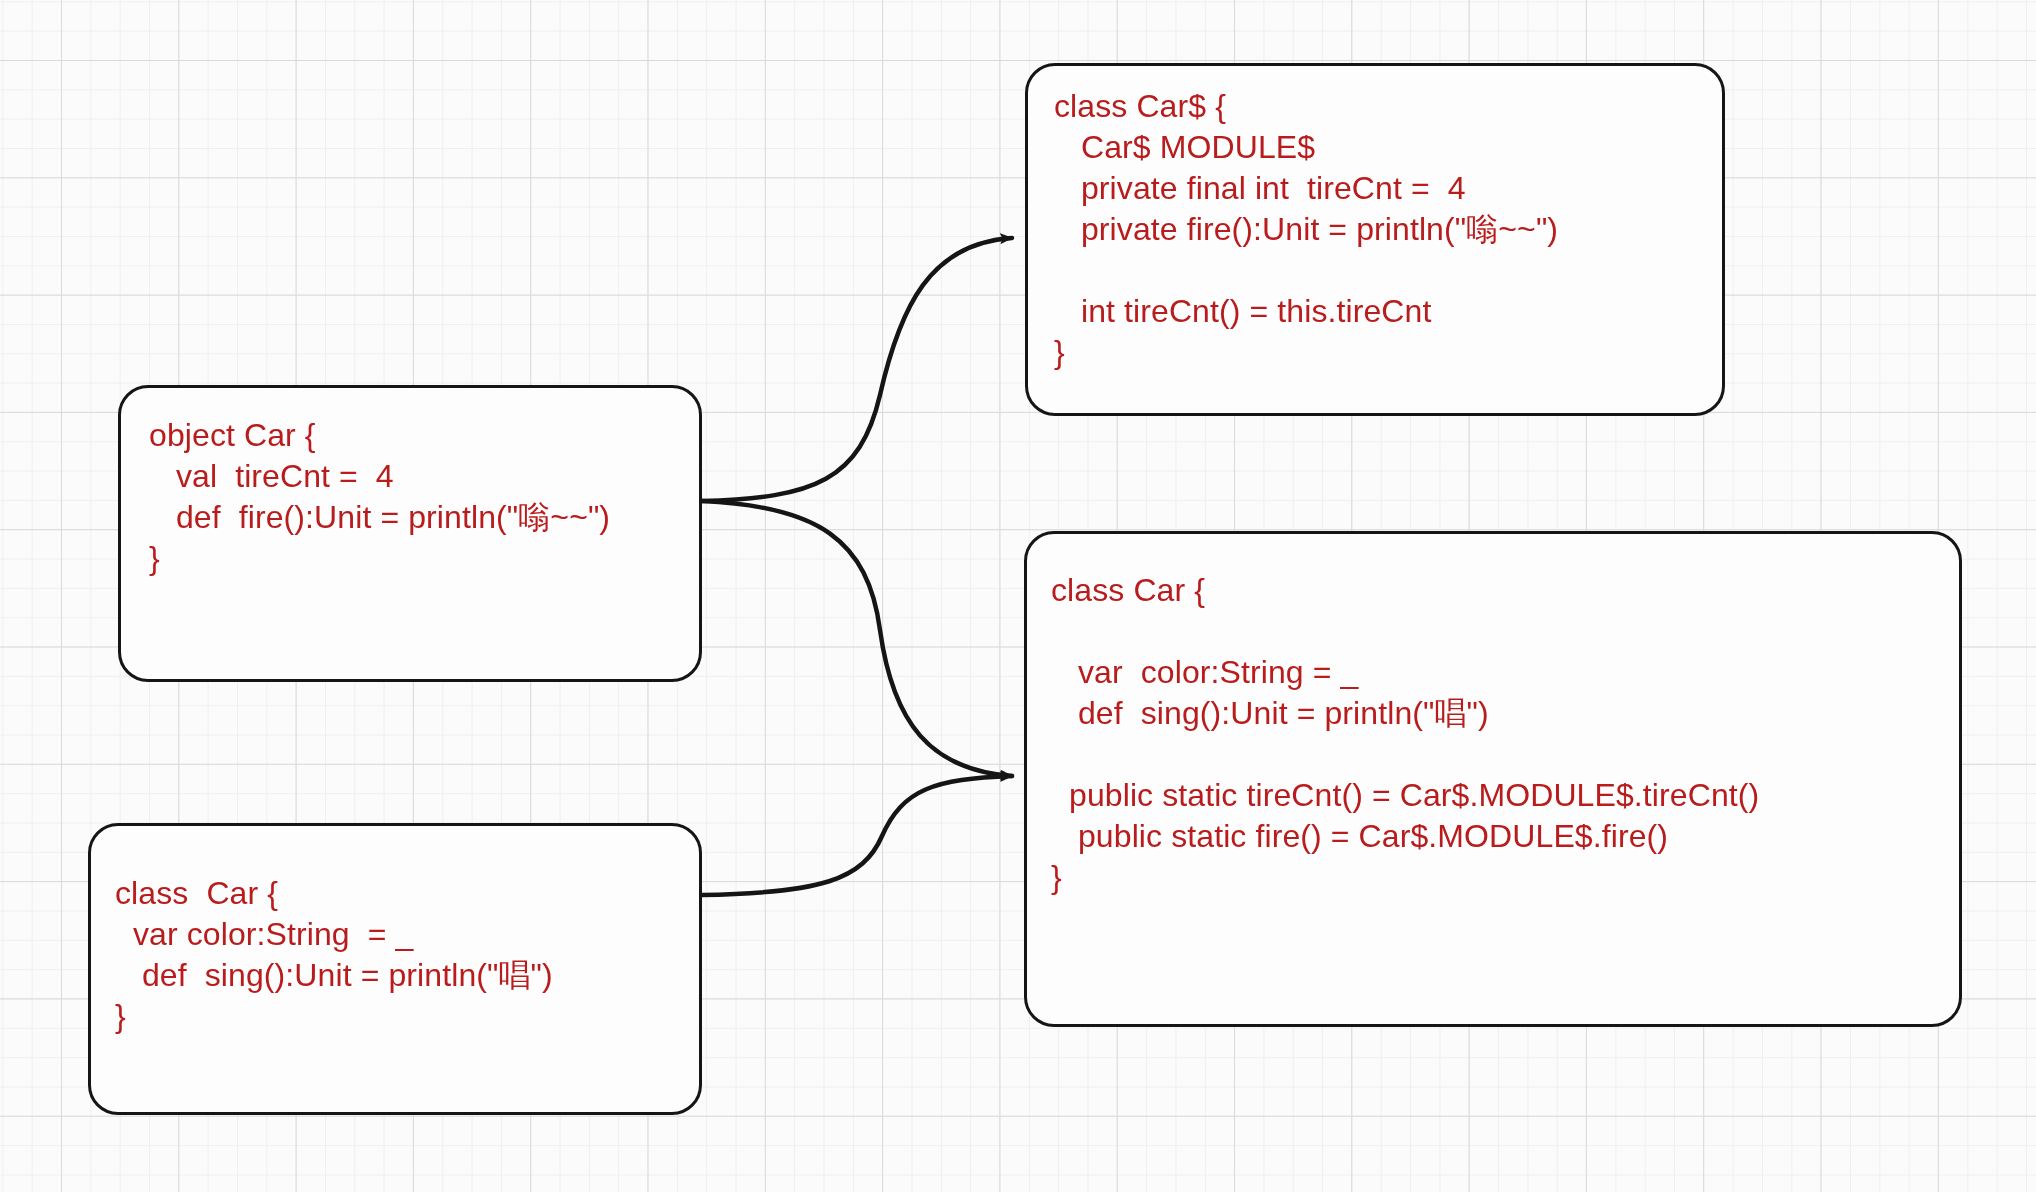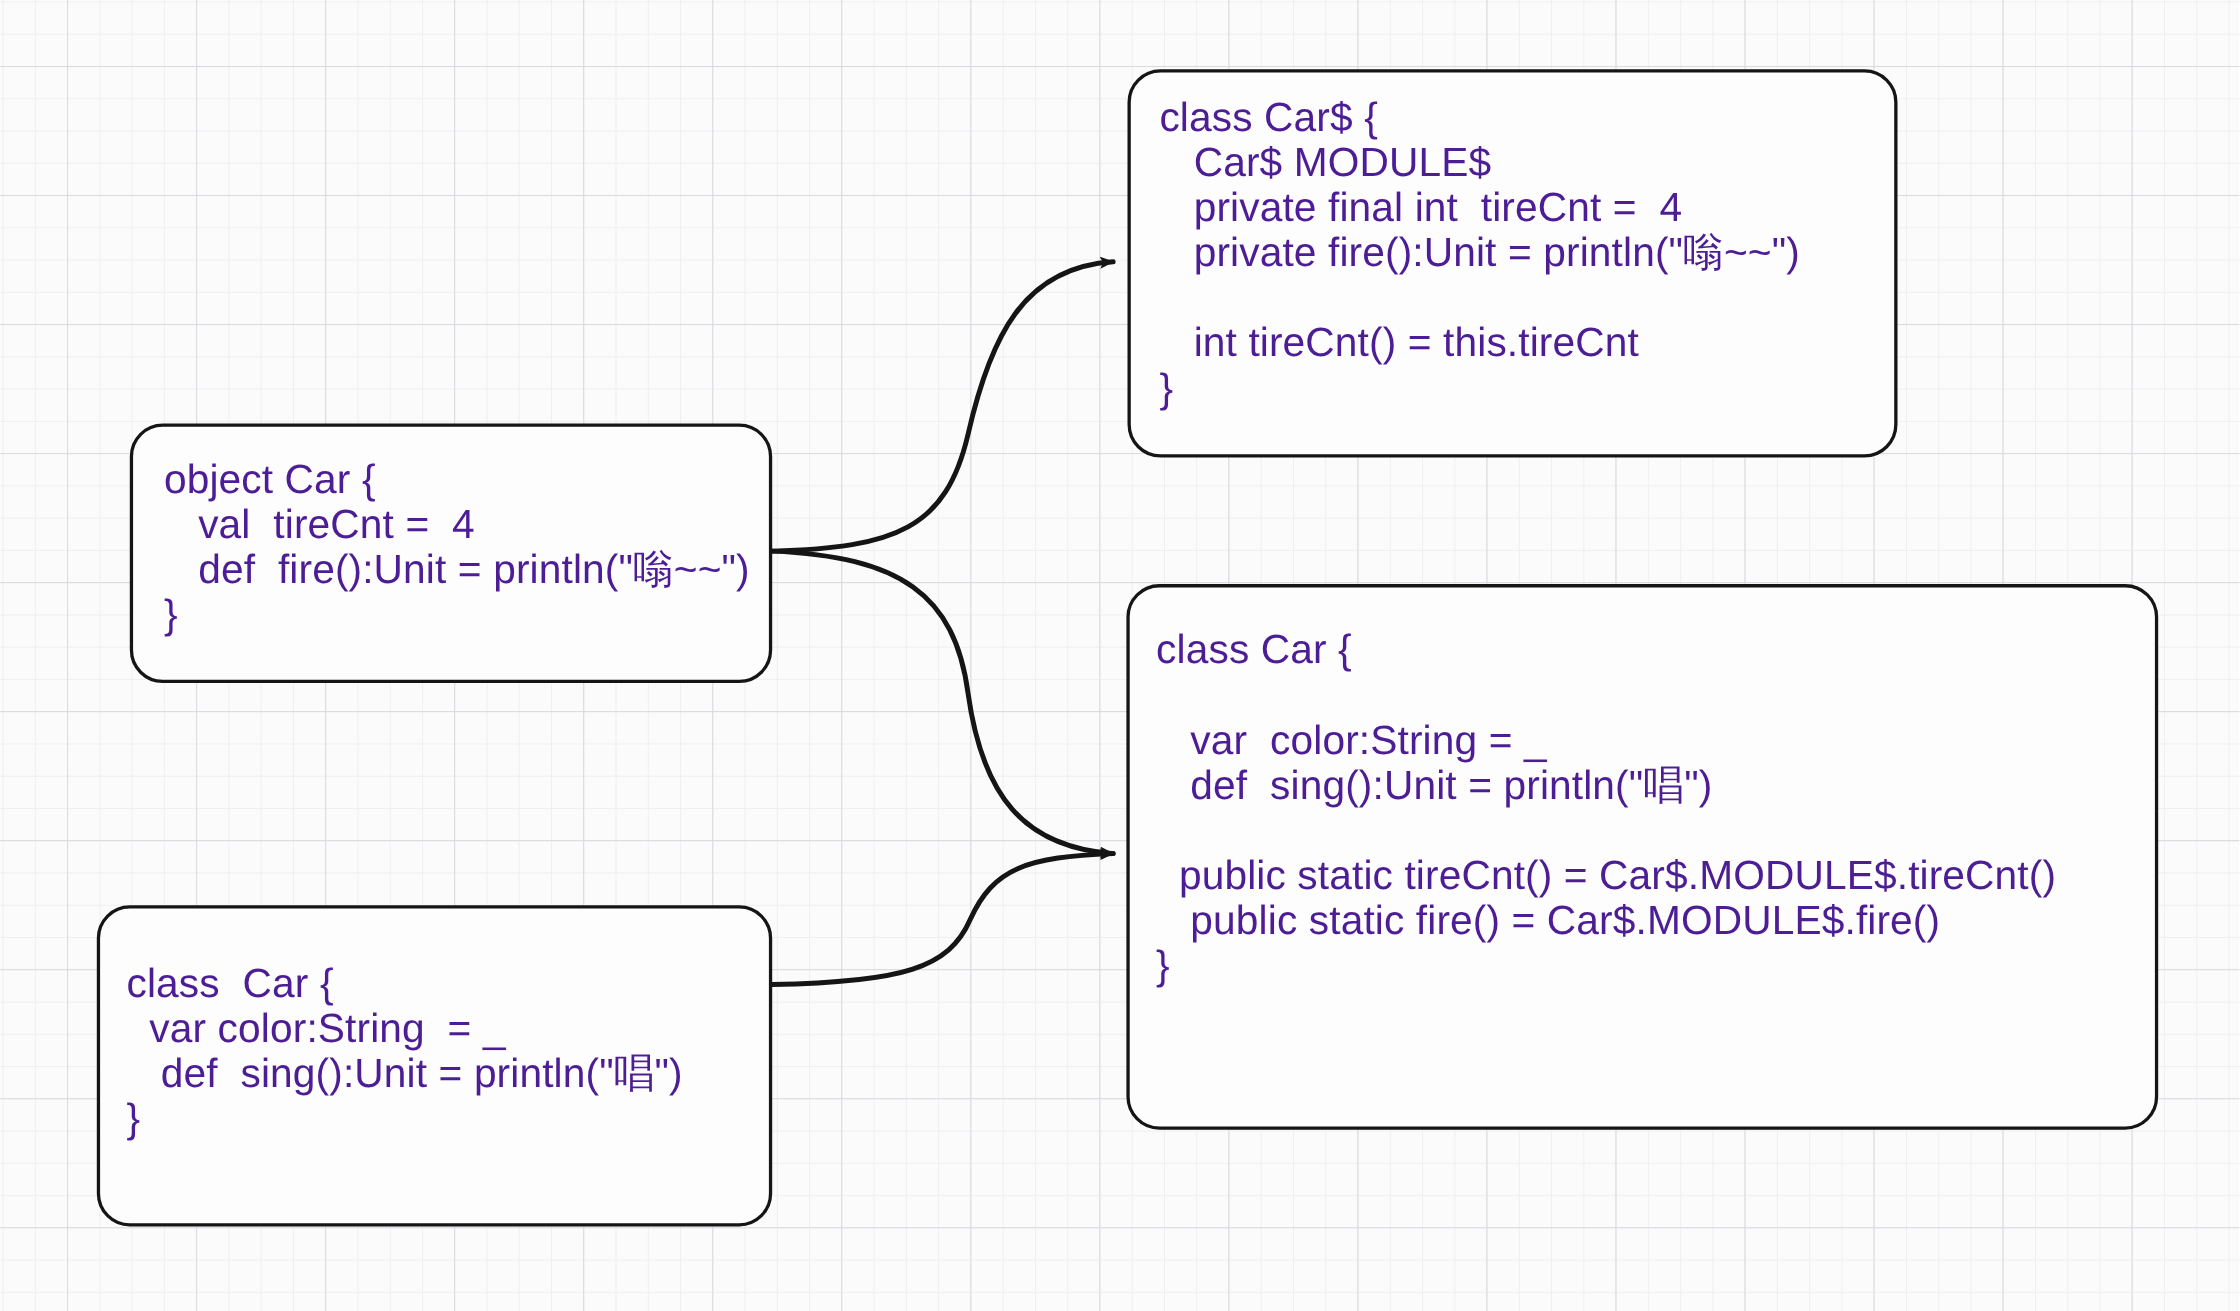--- a/index.html
+++ b/index.html
@@ -37,27 +37,27 @@
   .node {
     position: absolute;
     box-sizing: border-box;
     background: #fdfdfd;
     border: 3px solid #151515;
     border-radius: 30px;
   }
   .code {
     position: absolute;
     white-space: pre;
-    color: #4c1d95;
+    color: #b91c1c;
     font-family: "Liberation Sans", sans-serif;
-    font-size: 37px;
+    font-size: 32px;
     line-height: 41px;
     letter-spacing: 0.1px;
   }
-  #node-object-car      { left: 118px; top: 385px;  width: 584px; height: 236px; }
+  #node-object-car      { left: 118px; top: 385px;  width: 584px; height: 297px; }
   #node-object-car .code{ left: 28px;  top: 27px; }
 
   #node-class-car-src   { left: 88px;  top: 823px;  width: 614px; height: 292px; }
   #node-class-car-src .code { left: 24px; top: 47px; }
 
   #node-class-car-dollar{ left: 1025px; top: 63px;  width: 700px; height: 353px; }
   #node-class-car-dollar .code { left: 26px; top: 20px; }
 
   #node-class-car-java  { left: 1024px; top: 531px; width: 938px; height: 496px; }
   #node-class-car-java .code { left: 24px; top: 36px; }

